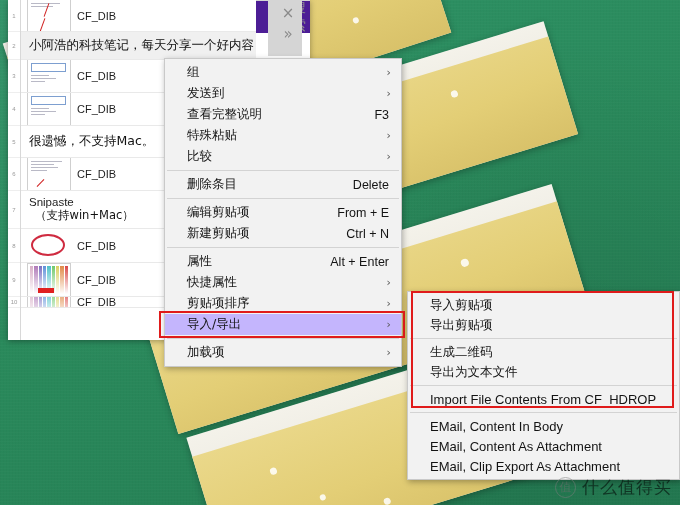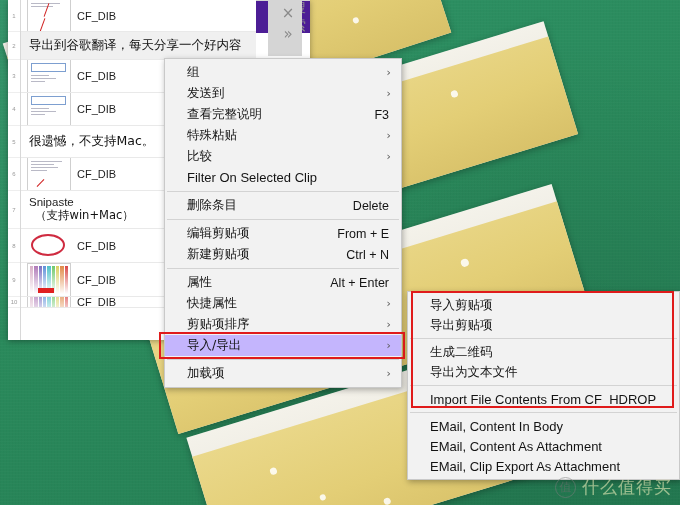--- a/index.html
+++ b/index.html
@@ -256,21 +256,21 @@
     z-index: 40; opacity: .55;
   }
   #watermark .wm-circle {
     width: 21px; height: 21px; border-radius: 50%;
     border: 1.6px solid #7d7d7d;
     display: flex; align-items: center; justify-content: center;
     font-size: 12px; color: #6f6f6f;
     font-family: "DejaVu Sans", sans-serif;
   }
   #watermark .wm-text {
-    font-size: 17px; color: #fef9c3; letter-spacing: 1px;
+    font-size: 17px; color: #000000; letter-spacing: 1px;
     font-family: "DejaVu Sans", sans-serif;
   }
 </style>
 </head>
 <body>
 
 <div id="root">
 
   <div class="bg-green"></div>
   <div class="noise"></div>
@@ -337,21 +337,21 @@
               <div class="th-lines">
                 <i style="width:80%"></i>
                 <i style="width:60%"></i>
               </div>
               <span class="th-red" style="left:18px;top:3px;"></span>
               <span class="th-red" style="left:14px;top:18px;"></span>
             </div>
             <span class="clip-label">CF_DIB</span>
           </div>
           <div class="clip-row alt" style="height: 28px;">
-            <span class="clip-label cjk" style="padding-left: 4px;">导出到谷歌翻译，每天分享一个好内容</span>
+            <span class="clip-label cjk" style="padding-left: 4px;">小阿浩的科技笔记，每天分享一个好内容</span>
           </div>
           <div class="clip-row" style="height: 33px;">
             <div class="clip-thumb">
               <div class="th-box"></div>
               <div class="th-lines" style="top:15px">
                 <i style="width:50%"></i>
                 <i style="width:70%"></i>
                 <i style="width:40%"></i>
               </div>
             </div>
@@ -455,23 +455,20 @@
         <span class="accel">F3</span>
       </div>
       <div class="mi">
         <span>特殊粘贴</span>
         <span class="arrow">›</span>
       </div>
       <div class="mi">
         <span>比较</span>
         <span class="arrow">›</span>
       </div>
-      <div class="mi latin">
-        <span>Filter On Selected Clip</span>
-      </div>
       <div class="sep"></div>
       <div class="mi">
         <span>删除条目</span>
         <span class="accel">Delete</span>
       </div>
       <div class="sep"></div>
       <div class="mi">
         <span>编辑剪贴项</span>
         <span class="accel">From + E</span>
       </div>

